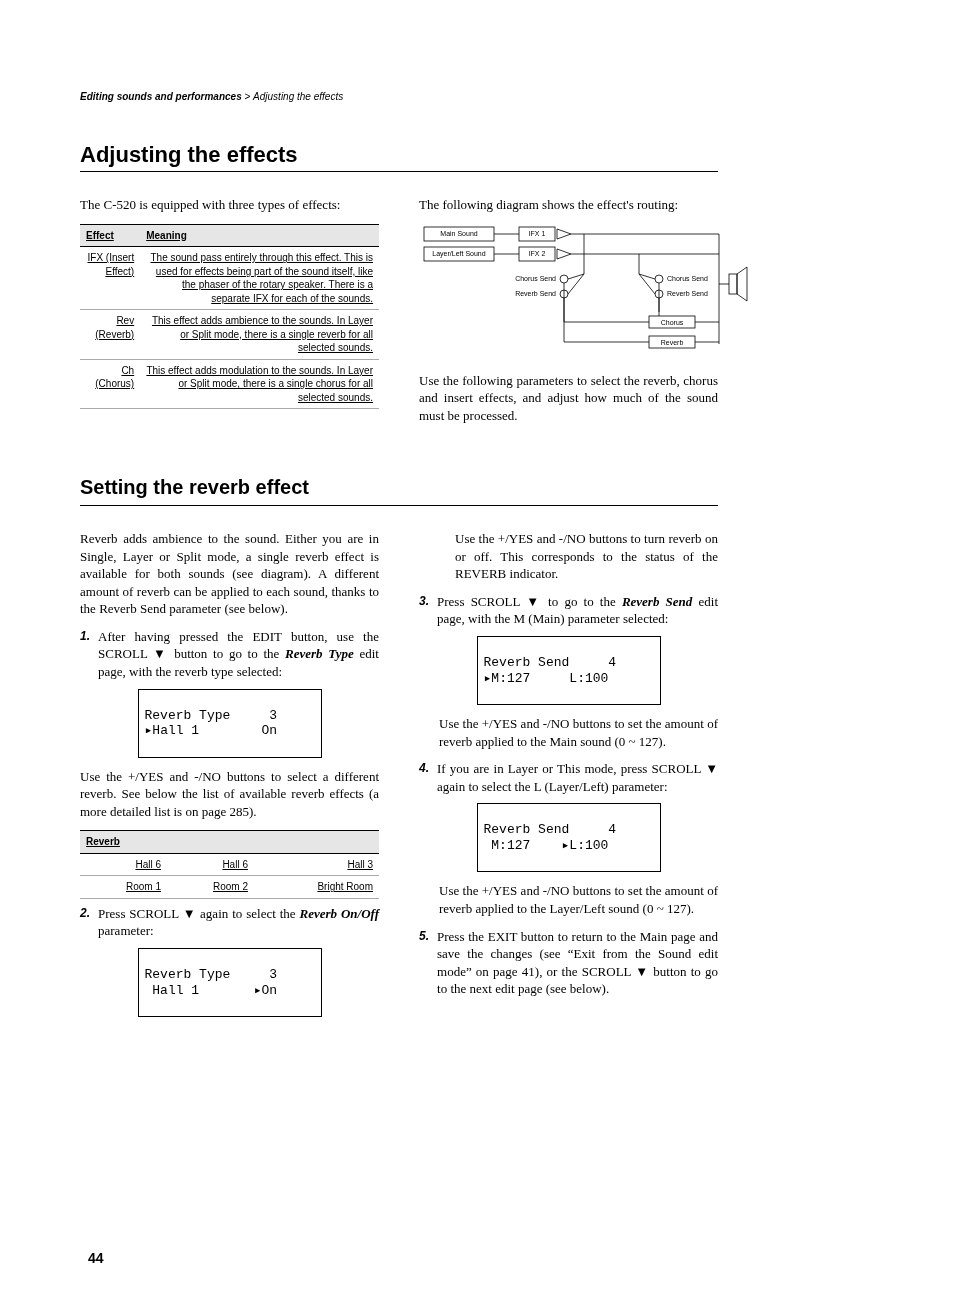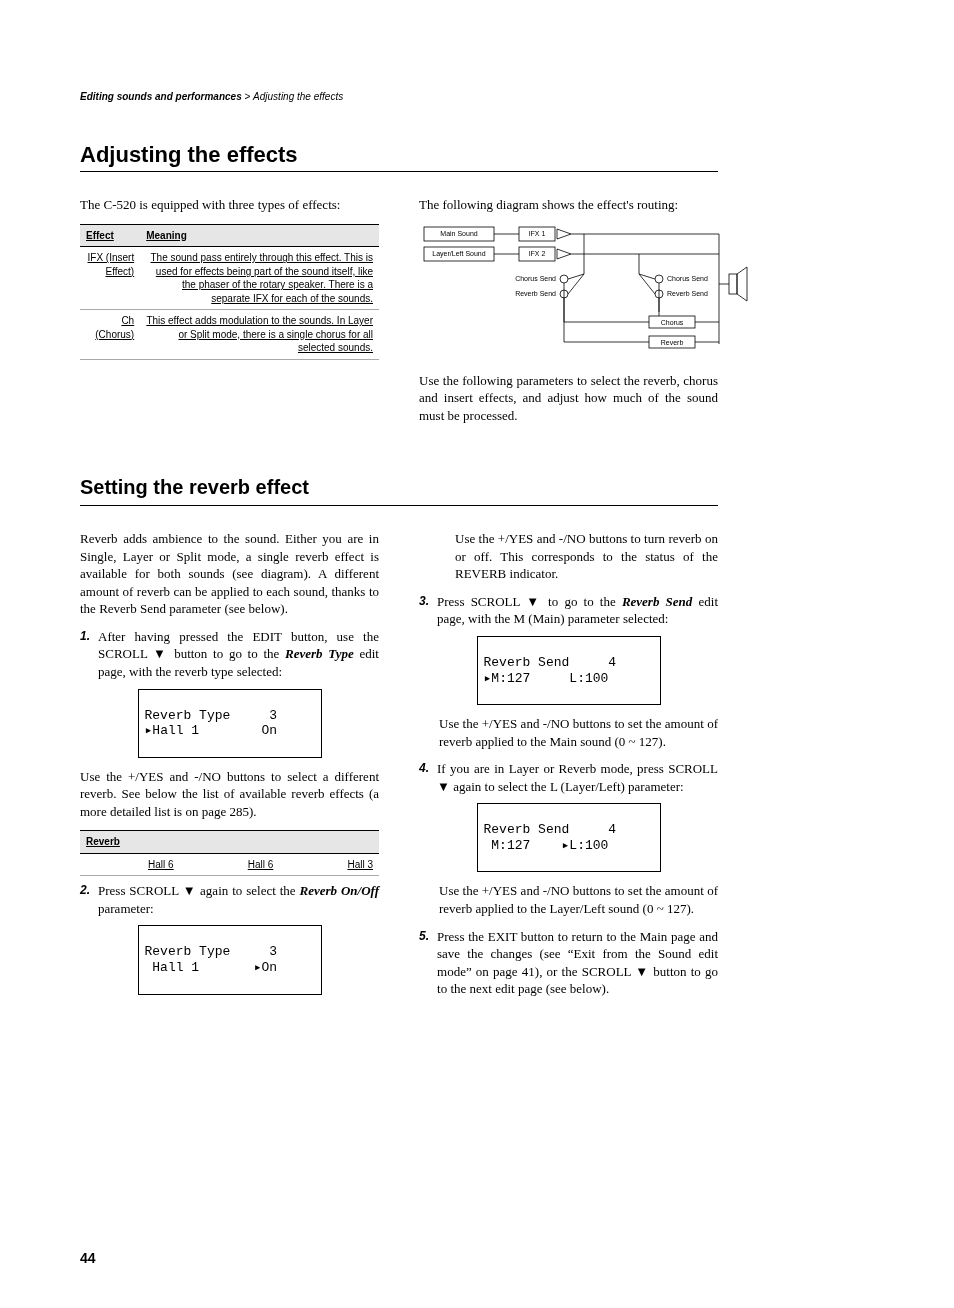--- a/index.html
+++ b/index.html
@@ -94,21 +94,21 @@
     font-family: Verdana, Arial, sans-serif;
     font-weight: bold;
     font-style: italic;
     font-size: 12px;
     flex: 0 0 auto;
   }
   .step .body { flex: 1; }
   .pagenum {
     position: absolute;
     bottom: 40px;
-    left: 80px;
+    left: 88px;
     font-family: Verdana, Arial, sans-serif;
     font-weight: bold;
     font-size: 14px;
   }
   strong.ui { font-style: italic; font-weight: bold; }
   .diagram {
     font-family: Verdana, Arial, sans-serif;
     font-size: 8px;
     margin: 4px 0 14px 0;
   }
@@ -133,20 +133,24 @@
         <thead>
           <tr>
             <th>Effect</th>
             <th>Meaning</th>
           </tr>
         </thead>
         <tbody>
           <tr>
             <td>IFX (Insert Effect)</td>
             <td>The sound pass entirely through this effect. This is used for effects being part of the sound itself, like the phaser of the rotary speaker. There is a separate IFX for each of the sounds.</td>
+          </tr>
+          <tr>
+            <td>Rev (Reverb)</td>
+            <td>This effect adds ambience to the sounds. In Layer or Split mode, there is a single reverb for all selected sounds.</td>
           </tr>
           <tr>
             <td>Ch (Chorus)</td>
             <td>This effect adds modulation to the sounds. In Layer or Split mode, there is a single chorus for all selected sounds.</td>
           </tr>
         </tbody>
       </table>
     </div>
 
     <div class="col">
@@ -249,20 +253,25 @@
             <tr>
               <th colspan="3">Reverb</th>
             </tr>
           </thead>
         <tbody>
           <tr>
             <td>Hall 6</td>
             <td>Hall 6</td>
             <td>Hall 3</td>
           </tr>
+          <tr>
+            <td>Room 1</td>
+            <td>Room 2</td>
+            <td>Bright Room</td>
+          </tr>
         </tbody>
       </table>
 
       <div class="step">
         <div class="num">2.</div>
         <div class="body">
           <span>Press SCROLL </span><span>▼</span><span> again to select the </span><strong class="ui">Reverb On/Off</strong><span> parameter:</span>
         </div>
       </div>
 
@@ -281,21 +290,21 @@
       </div>
 
       <div class="lcd">Reverb Send     4
 ▸M:127     L:100</div>
 
       <p style="margin-left:20px">Use the +/YES and -/NO buttons to set the amount of reverb applied to the Main sound (0 ~ 127).</p>
 
       <div class="step">
         <div class="num">4.</div>
         <div class="body">
-          <span>If you are in Layer or Reverb mode, press SCROLL </span><span>▼</span><span> again to select the L (Layer/Left) parameter:</span>
+          <span>If you are in Layer or This mode, press SCROLL </span><span>▼</span><span> again to select the L (Layer/Left) parameter:</span>
         </div>
       </div>
 
       <div class="lcd">Reverb Send     4
  M:127    ▸L:100</div>
 
       <p style="margin-left:20px">Use the +/YES and -/NO buttons to set the amount of reverb applied to the Layer/Left sound (0 ~ 127).</p>
 
       <div class="step">
         <div class="num">5.</div>

